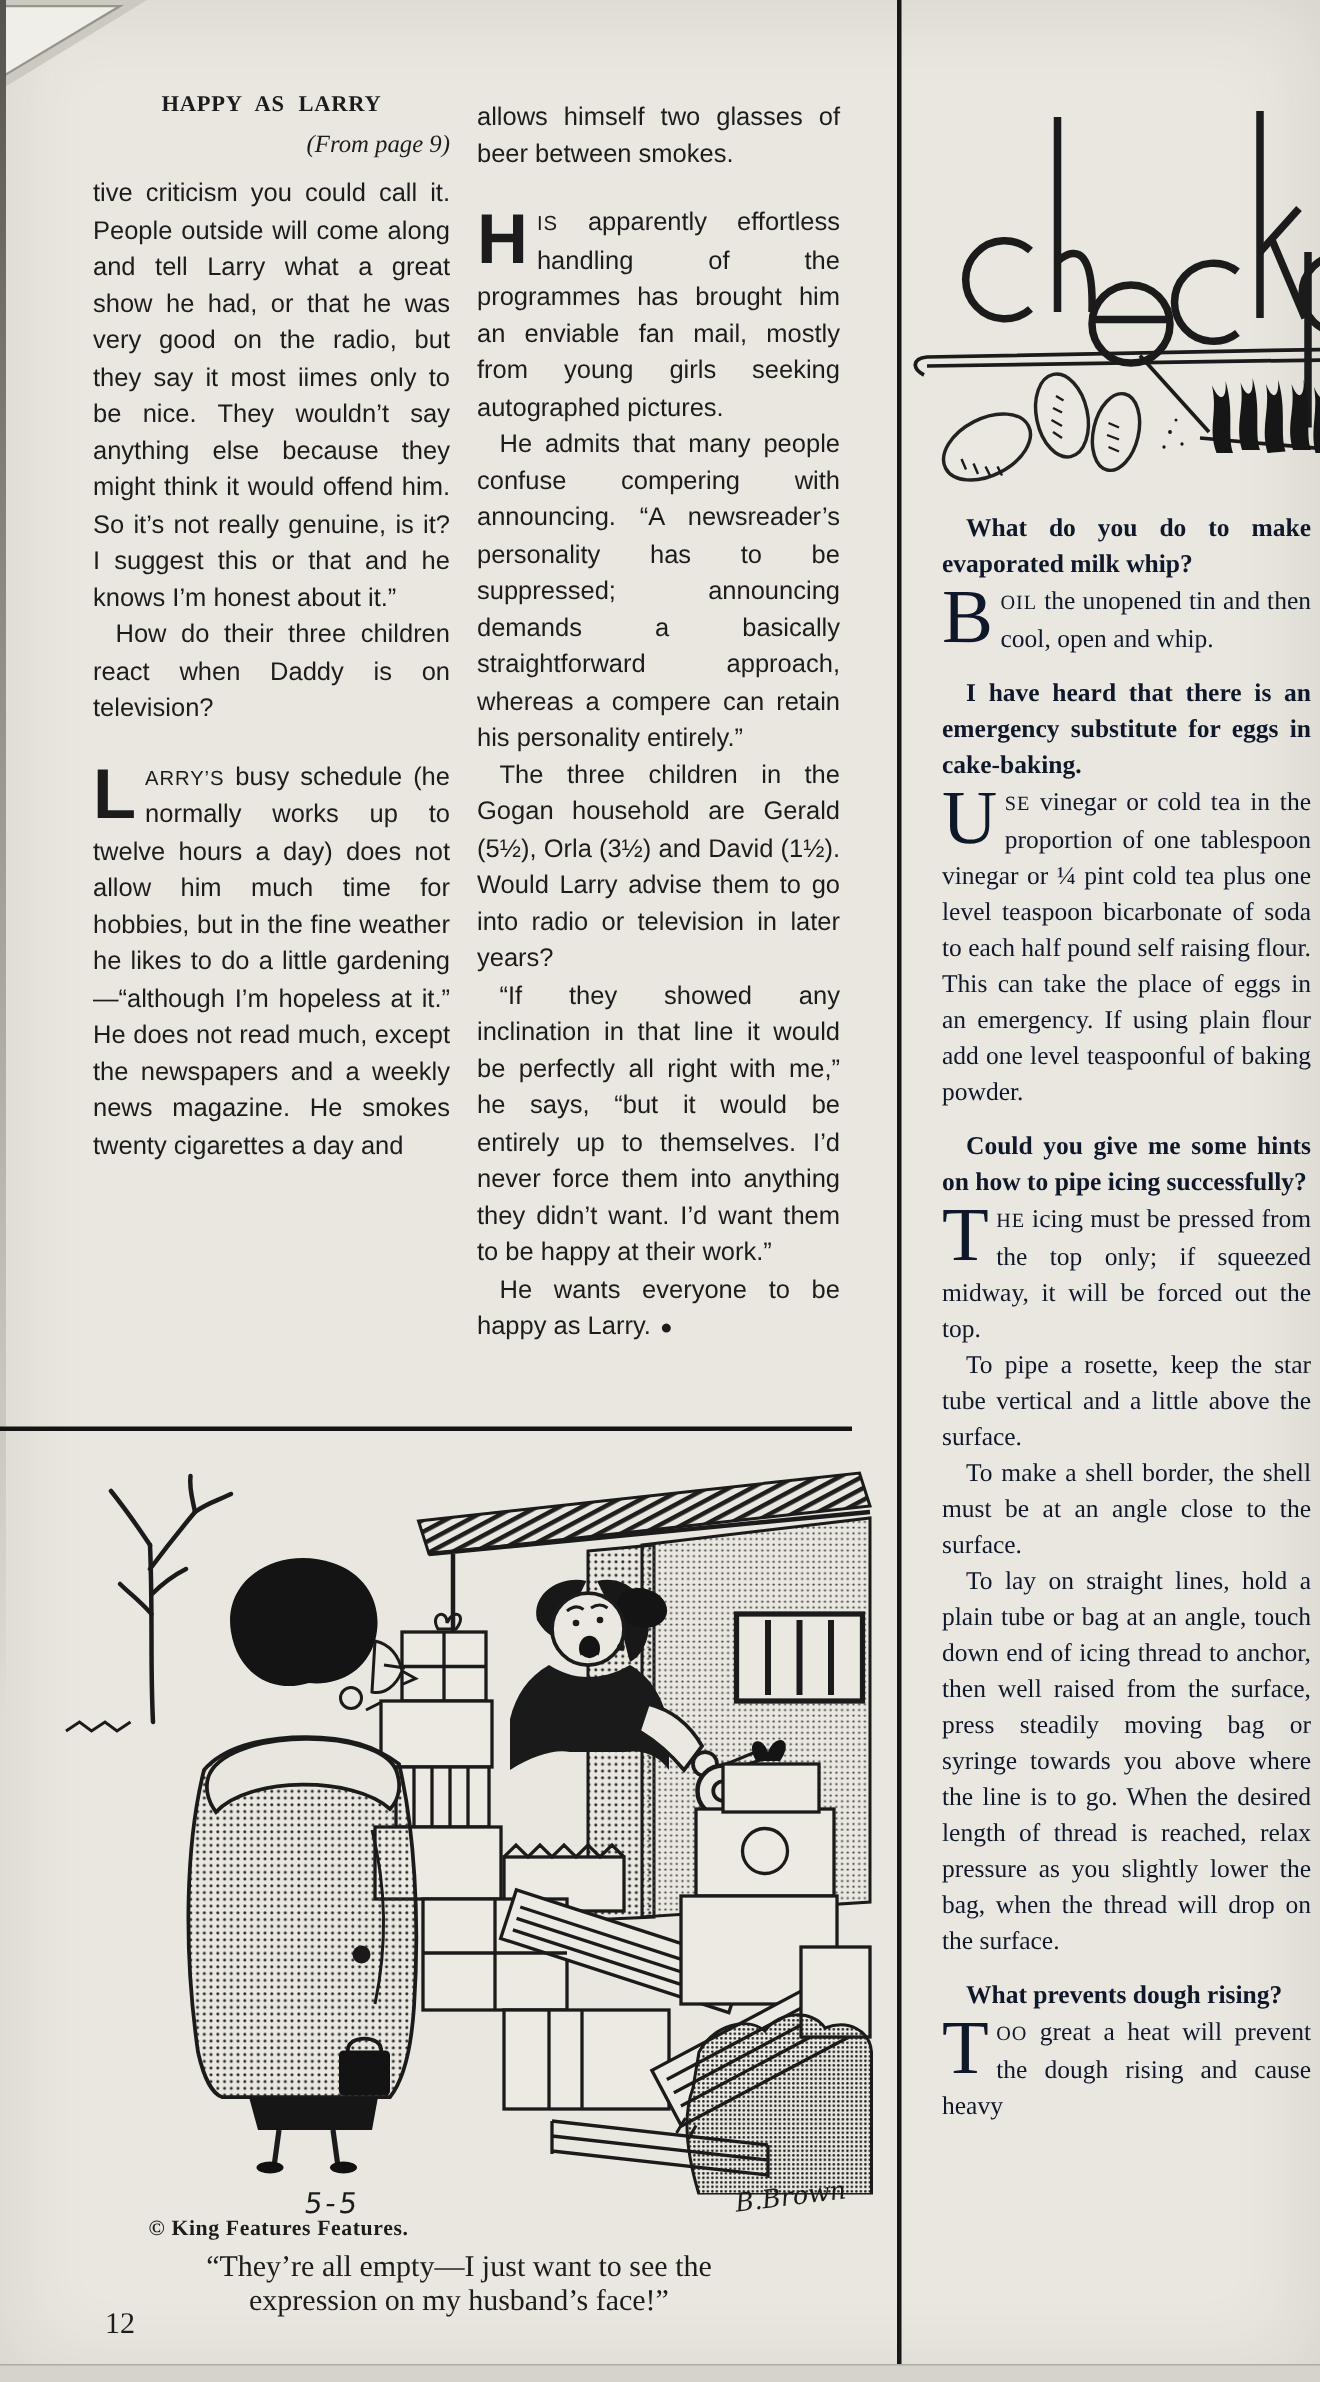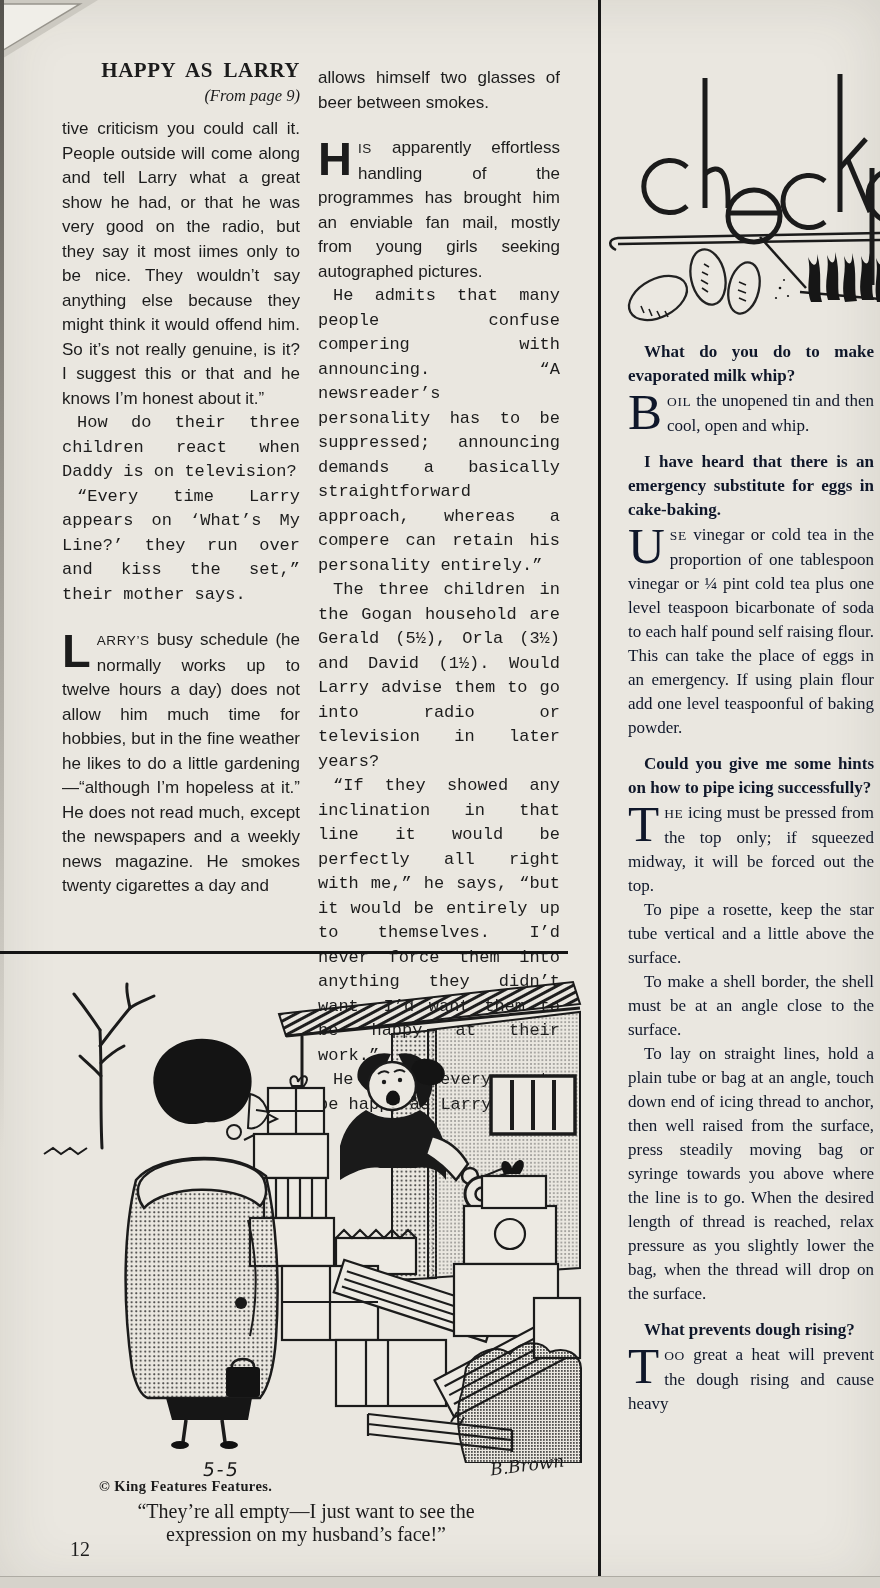--- a/index.html
+++ b/index.html
@@ -15,26 +15,26 @@
     background:linear-gradient(180deg,#55534d,#8d8a82 35%,#c2bfb7 75%,rgba(0,0,0,0)); }
   .bottom-edge { position:absolute; left:0; top:1576px; width:880px; height:12px;
     background:#d6d3cb; border-top:1px solid #aeaba3; }
   .fold { position:absolute; left:0; top:0; }
 
   
   .col { position:absolute; text-align:justify; }
   .col1 { left:62px;  top:58px; width:238px; }
   .col2 { left:318px; top:66px; width:242px; }
   .col1, .col2 { font-family:"Liberation Sans",sans-serif; font-size:17px; line-height:24.5px; }
-  .col h1 { font-family:"Liberation Serif",serif; font-size:21px; font-weight:bold;
-            letter-spacing:.5px; word-spacing:5px; margin:0 0 1px 0; text-align:right; }
+  .col h1 { font-family:"Liberation Serif",serif; font-size:15px; font-weight:bold;
+            letter-spacing:.5px; word-spacing:5px; margin:0 0 1px 0; text-align:center; }
   .subtitle { font-family:"Liberation Serif",serif; font-style:italic; font-size:16.5px;
               margin:0 0 9px 0 !important; text-align:right; text-indent:0 !important; }
   .col p { margin:0; }
-  .ind { text-indent:15px;font-family:Liberation Mono, monospace; }
+  .ind { text-indent:15px; }
   .sec { margin-top:21px !important; }
   .dropcap { float:left; font-weight:bold; font-size:47px; line-height:37px;
              margin:4px 6px 0 0; font-family:"Liberation Sans",sans-serif; }
   .capword { font-size:13.5px; letter-spacing:.6px; }
   .endmark { font-size:14px; padding-left:6px; }
 
   
   .col3 { left:628px; top:340px; width:246px;
           font-family:"Liberation Serif",serif; font-size:17px; line-height:24px; color:#0f172a; }
   .col3 .q { font-weight:bold; text-indent:16px; margin:12px 0 0 0; }
@@ -70,21 +70,20 @@
     <polygon points="0,0 98,0 0,60" fill="#ccc9c1"></polygon>
     <polygon points="0,4 80,4 0,52" fill="#f0eee8" stroke="#97948c" stroke-width="1.5"></polygon>
   </svg>
   <div class="left-edge"></div>
 
   <div class="col col1">
     <h1>HAPPY AS LARRY</h1>
     <p class="subtitle">(From page 9)</p>
     <p>tive criticism you could call it. People outside will come along and tell Larry what a great show he had, or that he was very good on the radio, but they say it most iimes only to be nice. They wouldn’t say anything else because they might think it would offend him. So it’s not really genuine, is it? I suggest this or that and he knows I’m honest about it.”</p>
     <p class="ind">How do their three children react when Daddy is on television?</p>
-    <p class="ind">“Every time Larry appears on ‘What’s My Line?’ they run over and kiss the set,” their mother says.</p>
     <p class="sec"><span class="dropcap">L</span><span class="capword">ARRY’S</span> <span>busy schedule (he normally works up to twelve hours a day) does not allow him much time for hobbies, but in the fine weather he likes to do a little gardening—“although I’m hopeless at it.” He does not read much, except the newspapers and a weekly news magazine. He smokes twenty cigarettes a day and</span></p>
   </div>
 
   <div class="col col2">
     <p>allows himself two glasses of beer between smokes.</p>
     <p class="sec"><span class="dropcap">H</span><span class="capword">IS</span> <span>apparently effortless handling of the programmes has brought him an enviable fan mail, mostly from young girls seeking autographed pictures.</span></p>
     <p class="ind">He admits that many people confuse compering with announcing. “A newsreader’s personality has to be suppressed; announcing demands a basically straightforward approach, whereas a compere can retain his personality entirely.”</p>
     <p class="ind">The three children in the Gogan household are Gerald (5½), Orla (3½) and David (1½). Would Larry advise them to go into radio or television in later years?</p>
     <p class="ind">“If they showed any inclination in that line it would be perfectly all right with me,” he says, “but it would be entirely up to themselves. I’d never force them into anything they didn’t want. I’d want them to be happy at their work.”</p>
     <p class="ind"><span>He wants everyone to be happy as Larry.</span><span class="endmark">●</span></p>

